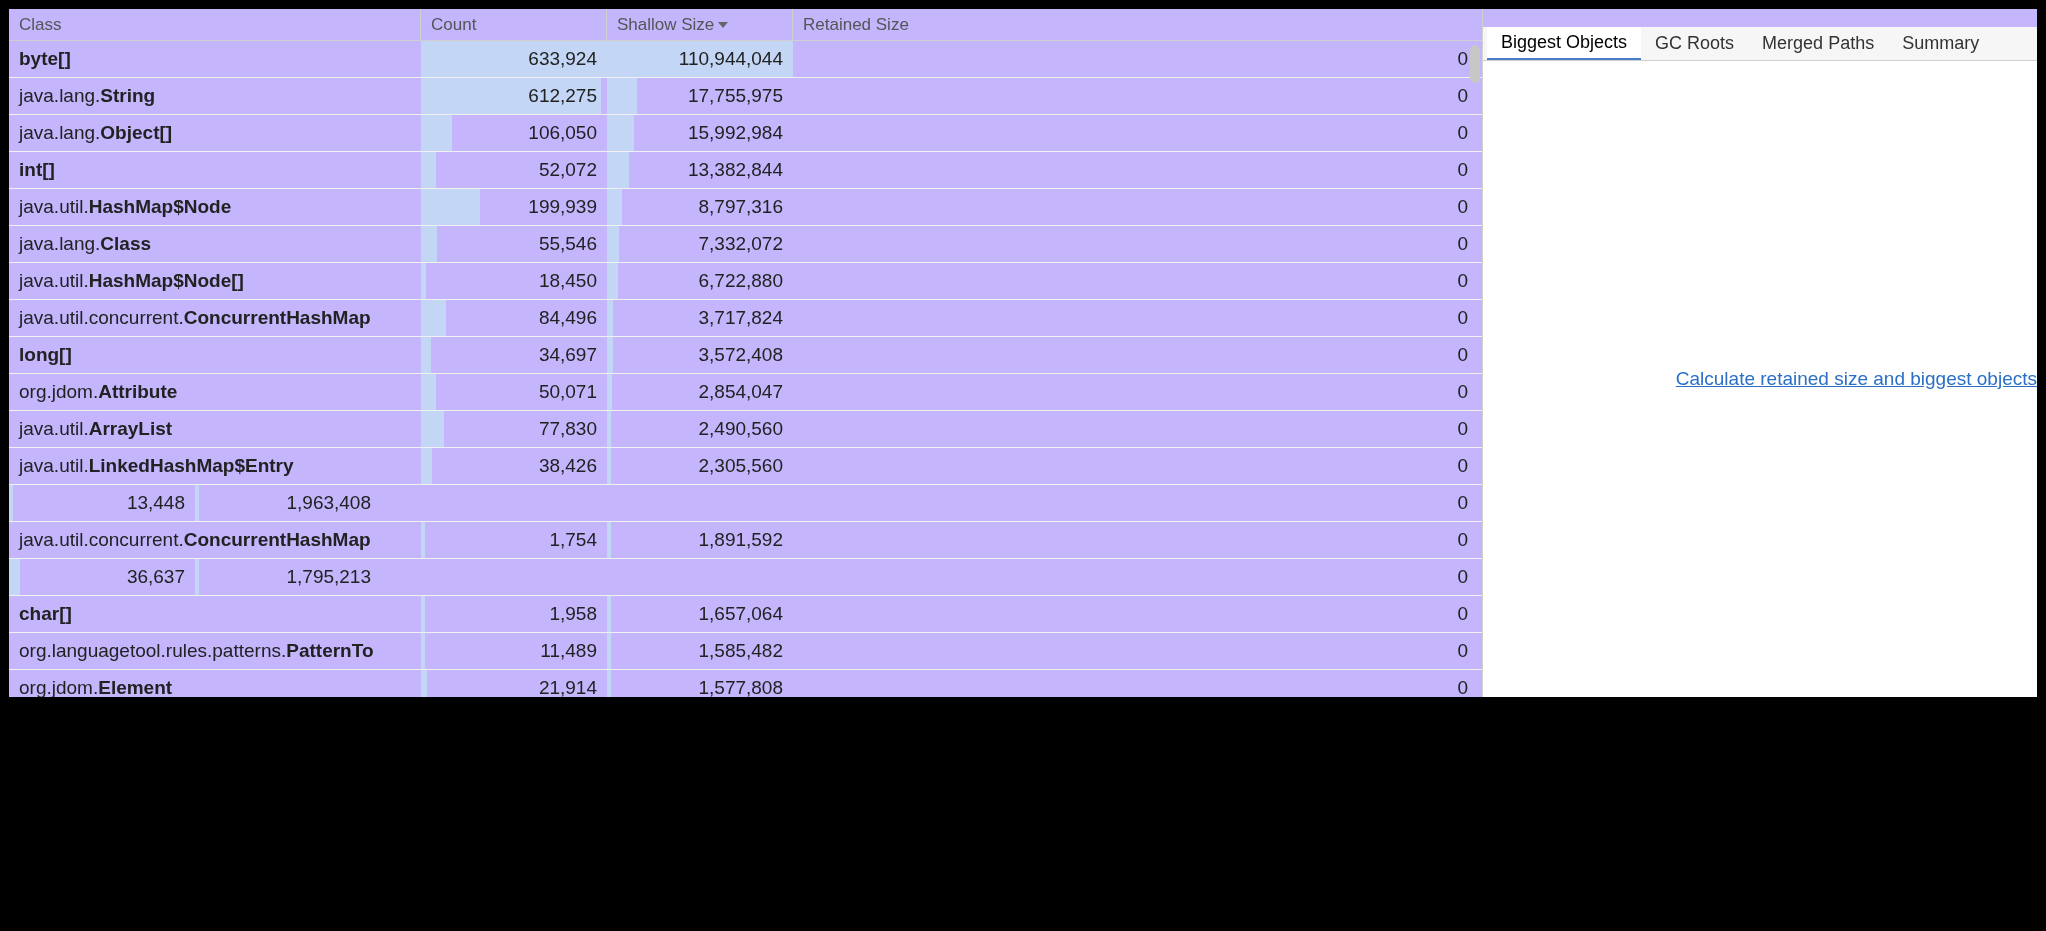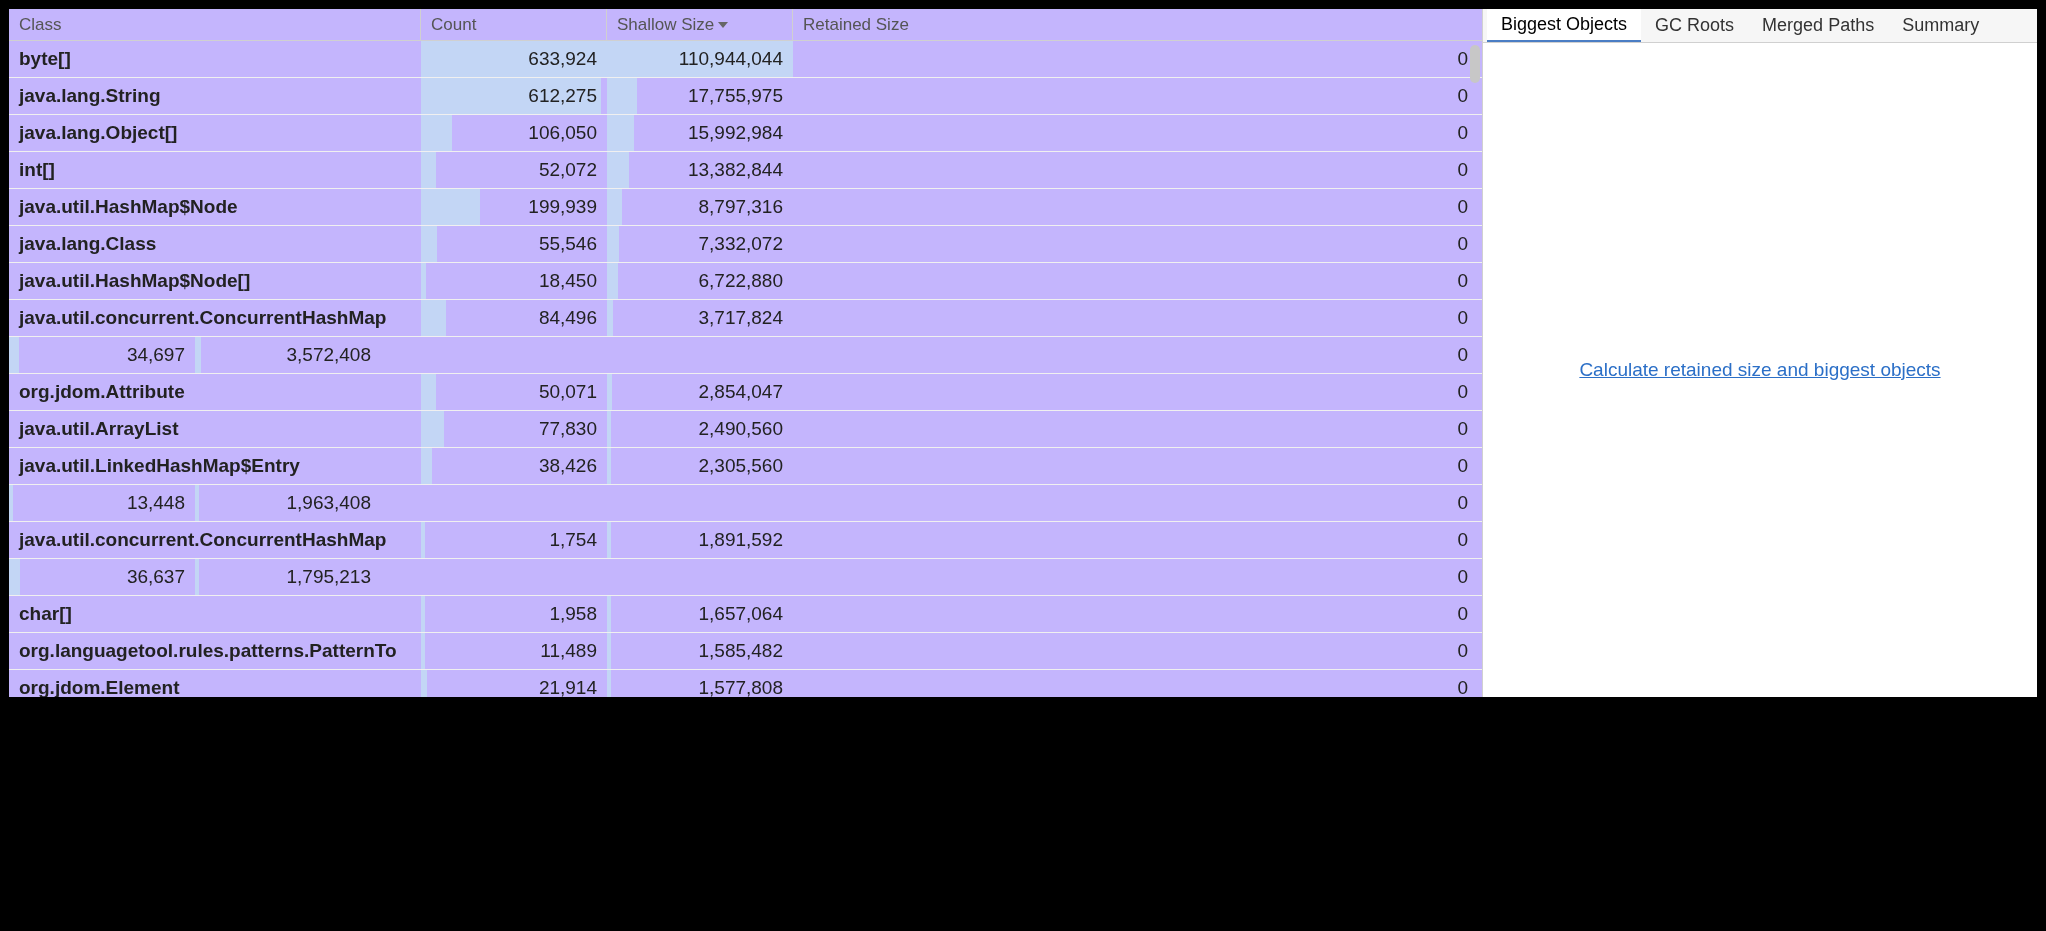--- a/index.html
+++ b/index.html
@@ -74,21 +74,21 @@
       overflow: hidden;
       white-space: nowrap;
     }
     .cell-class {
       width: 412px;
       flex-shrink: 0;
       padding: 0 10px;
       font-size: 19px;
       color: #222;
     }
-    .cell-class .prefix { font-weight: 700; }
+    .cell-class .prefix { font-weight: 400; }
     .cell-class .name { font-weight: 700; }
     .cell-count {
       width: 186px;
       flex-shrink: 0;
       position: relative;
     }
     .cell-shallow {
       width: 186px;
       flex-shrink: 0;
       position: relative;
@@ -126,20 +126,21 @@
       height: 38px;
       background: #c7c7c7;
       border-radius: 5px;
     }
     .right-panel {
       width: 554px;
       flex-shrink: 0;
       display: flex;
       flex-direction: column;
       background: #f6f6f6;
+      margin-top: 18px;
     }
     .tabs {
       display: flex;
       border-bottom: 1px solid #d0d0d0;
       height: 34px;
       align-items: stretch;
       padding: 0 4px;
     }
     .tab {
       padding: 6px 14px;
@@ -152,21 +153,21 @@
     }
     .tab.active {
       background: #fff;
       border-bottom: 2px solid #4a7dc4;
       color: #000;
     }
     .right-content {
       flex: 1;
       display: flex;
       align-items: center;
-      justify-content: center;
+      justify-content: flex-end;
       background: #fff;
     }
     .calc-link {
       color: #2b6fc7;
       text-decoration: underline;
       font-size: 19px;
       cursor: pointer;
     }
   </style>
 </head>
@@ -298,20 +299,24 @@
             <div class="bar" style="width: 13.329%;"></div>
             <div class="num">84,496</div>
           </div>
           <div class="cell cell-shallow">
             <div class="bar" style="width: 3.35108%;"></div>
             <div class="num">3,717,824</div>
           </div>
           <div class="cell cell-retained">0</div>
         </div>
         <div class="row">
+          <div class="cell cell-class">
+            <span class="prefix"></span>
+            <span class="name">long[]</span>
+          </div>
           <div class="cell cell-count">
             <div class="bar" style="width: 5.47337%;"></div>
             <div class="num">34,697</div>
           </div>
           <div class="cell cell-shallow">
             <div class="bar" style="width: 3.22001%;"></div>
             <div class="num">3,572,408</div>
           </div>
           <div class="cell cell-retained">0</div>
         </div>

